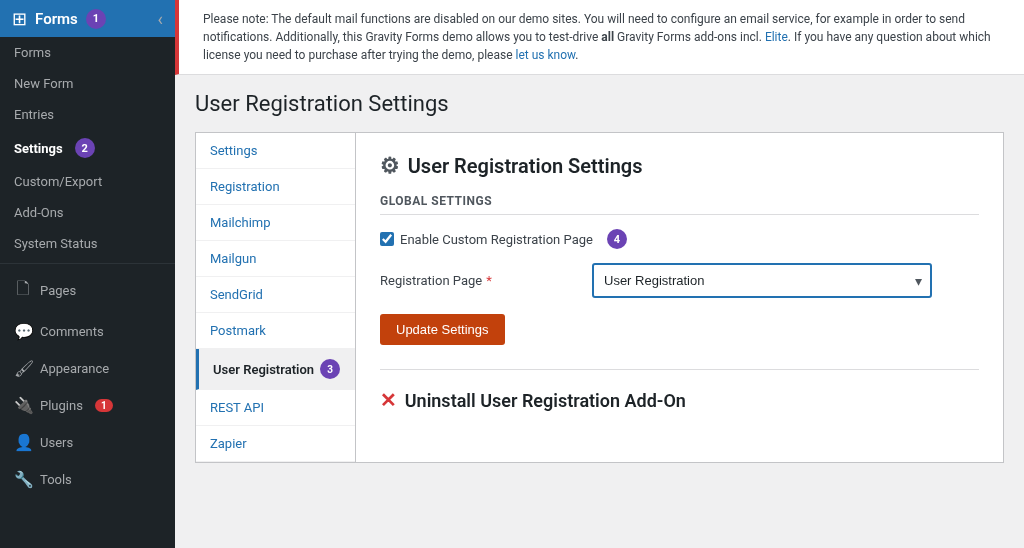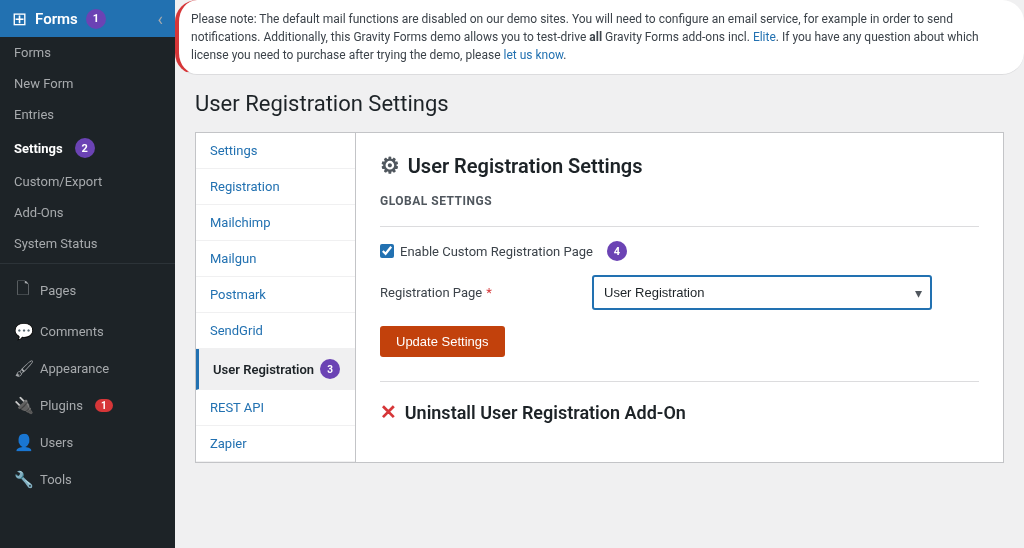--- a/index.html
+++ b/index.html
@@ -84,26 +84,25 @@
       flex: 1;
       display: flex;
       flex-direction: column;
       overflow: hidden;
     }
 
     
     .notice-bar {
       background: #fff;
       border-left: 4px solid #d63638;
-      padding: 10px 12px;
+      padding: 10px 24px;
       font-size: 12px;
       color: #3c434a;
       line-height: 1.5;
       border-bottom: 1px solid #dcdcde;
-      border-radius: 22px;
     }
     .notice-bar a { color: #2271b1; text-decoration: none; }
 
     
     .content-area {
       flex: 1;
       overflow-y: auto;
       padding: 16px 20px;
       background: #f0f0f1;
     }
@@ -166,21 +165,21 @@
     }
 
     .global-settings-label {
       font-size: 12px;
       font-weight: 700;
       color: #50575e;
       text-transform: uppercase;
       letter-spacing: 0.5px;
       margin-bottom: 14px;
       border-bottom: 1px solid #dcdcde;
-      padding-bottom: 18px;
+      padding-bottom: 6px;
     }
 
     .form-row {
       display: flex;
       align-items: center;
       margin-bottom: 14px;
       gap: 12px;
     }
 
     .form-row-label {
@@ -402,24 +401,24 @@
         <div class="settings-nav-item">
           <span>Registration</span>
         </div>
         <div class="settings-nav-item">
           <span>Mailchimp</span>
         </div>
         <div class="settings-nav-item">
           <span>Mailgun</span>
         </div>
         <div class="settings-nav-item">
+          <span>SendGrid</span>
+        </div>
+        <div class="settings-nav-item">
           <span>Postmark</span>
-        </div>
-        <div class="settings-nav-item">
-          <span>SendGrid</span>
         </div>
         <div class="settings-nav-item active" style="display:flex;align-items:center;gap:6px;">
           <span>User Registration</span>
           <span class="badge-circle" style="font-size:10px;">3</span>
         </div>
         <div class="settings-nav-item">
           <span>REST API</span>
         </div>
         <div class="settings-nav-item">
           <span>Zapier</span>

